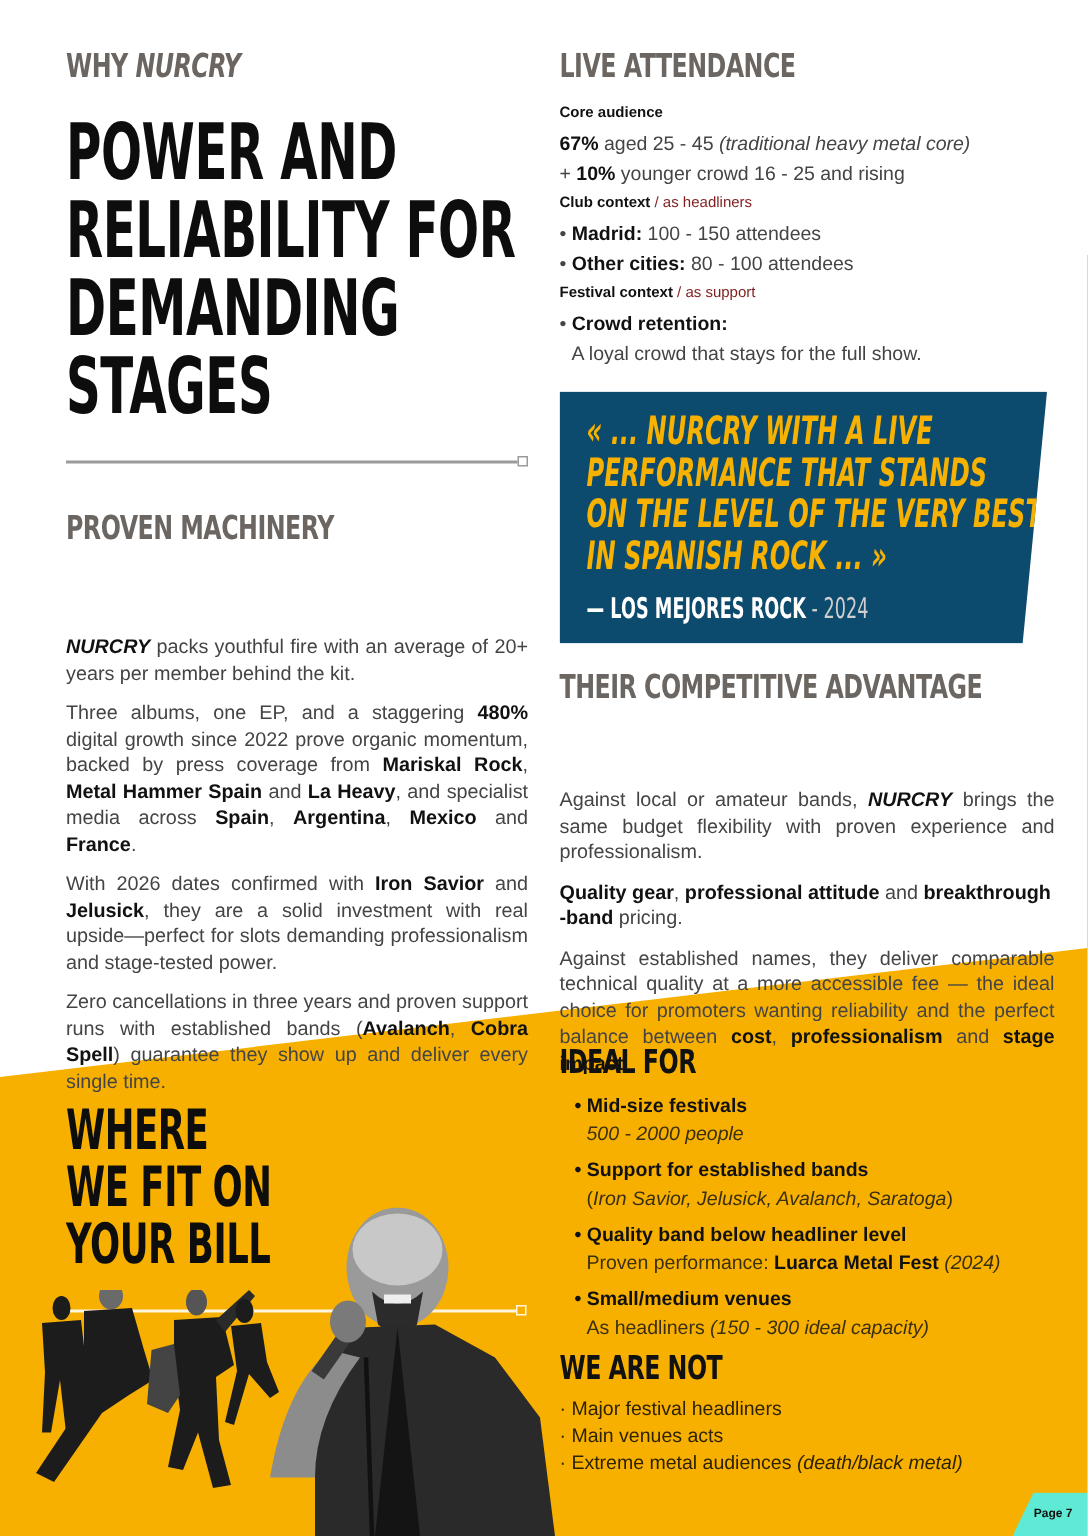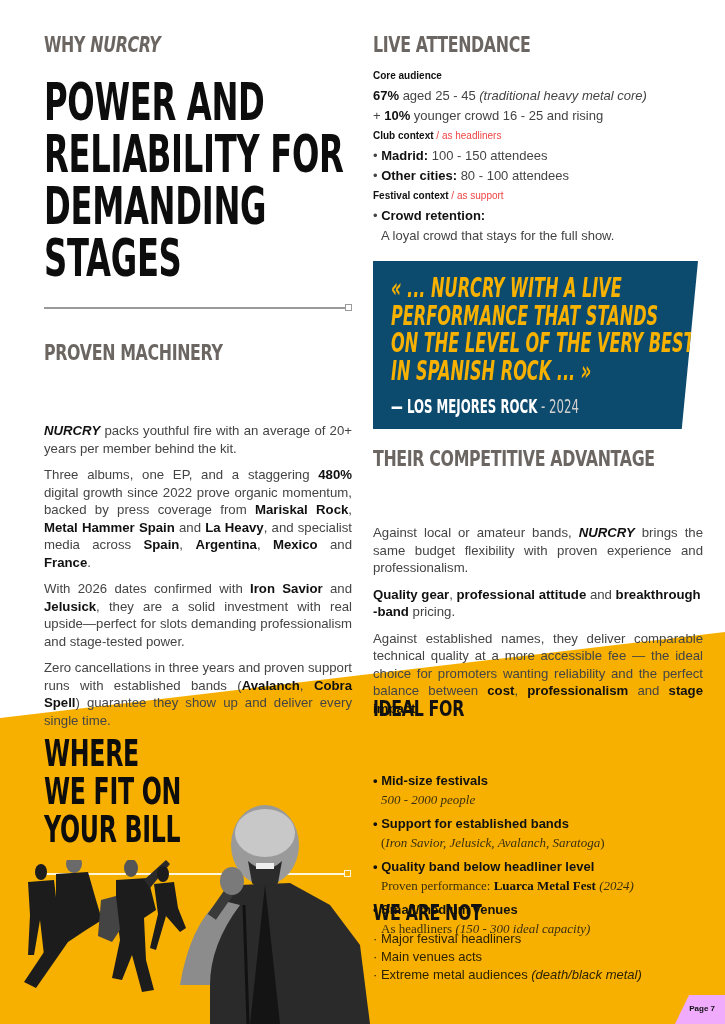--- a/index.html
+++ b/index.html
@@ -19,21 +19,21 @@
     #title div { white-space:nowrap; }
     .rule { position:absolute; height:2px; background:#9a9a9a; }
     .rule-end { position:absolute; width:5px; height:5px; border:1px solid #9a9a9a; background:#fff; }
     #proven-head { left:44px; top:340px; }
     #proven-body { left:44px; top:374px; width:308px; }
 
     
     #live-head { left:373px; top:32px; }
     #live { left:373px; top:66px; width:330px; font-size:13px; color:#444; }
     #live .h { font-weight:bold; color:#111; font-size:10px; margin-top:0; line-height:20px; }
-    #live .h .lt { font-weight:normal; color:#ef4444; }
+    #live .h .lt { font-weight:normal; color:#7f1d1d; }
     #live .l { line-height:20px; }
     #live .ind { padding-left:8px; }
 
     #quote { left:373px; top:261px; width:325px; height:168px; background:#0c4a6e; clip-path:polygon(0 0, 100% 0, 95% 100%, 0 100%); }
     #quote-text { position:absolute; left:18px; top:14px; color:#f7b100; font-size:26px; line-height:27.5px; font-style:italic; font-family:"DejaVu Sans", sans-serif; font-weight:bold; transform:scaleX(0.62); transform-origin:left top; white-space:nowrap; }
     #quote-src { position:absolute; left:18px; top:134px; color:#fff; font-size:19px; font-family:"DejaVu Sans", sans-serif; font-weight:bold; transform:scaleX(0.62); transform-origin:left top; white-space:nowrap; }
     #quote-src .yr { font-weight:normal; color:#cfcfcf; }
 
     #adv-head { left:373px; top:446px; }
     #adv-body { left:373px; top:476px; width:330px; }
@@ -41,30 +41,30 @@
     
     #yellow { left:0; top:0; width:725px; height:1024px; background:#f8b000; clip-path:polygon(0 718px, 725px 632px, 725px 1024px, 0 1024px); }
     #where { left:44px; top:735px; font-size:37px; line-height:38px; color:#0d0d0d; transform:scaleX(0.64); white-space:nowrap; }
     .wline { position:absolute; height:2px; background:#fff6dc; }
     .wline-end { position:absolute; width:5px; height:5px; border:1.5px solid #fff6dc; background:#f8b000; }
 
     #photo-band { left:16px; top:860px; width:180px; height:160px; }
     #photo-singer { left:170px; top:805px; width:200px; height:219px; }
 
     #ideal-head { left:373px; top:696px; color:#111; font-size:22px; }
-    #ideal { left:373px; top:727px; width:330px; font-size:13px; color:#2d2200;margin-top:44px; }
+    #ideal { left:383px; top:727px; width:330px; font-size:13px; color:#2d2200; }
     #ideal .it { margin-bottom:5px; }
     #ideal .t { font-weight:bold; color:#111; line-height:19px; }
-    #ideal .s { padding-left:8px; line-height:19px; color:#3a2f10;font-family:Liberation Serif, serif; }
+    #ideal .s { padding-left:8px; line-height:19px; color:#3a2f10; }
     #ideal .s i { font-style:italic; }
 
     #not-head { left:373px; top:900px; color:#111; font-size:22px; }
     #not { left:373px; top:930px; width:330px; font-size:13px; line-height:18px; color:#2d2200; }
 
-    #page-badge { left:675px; top:995px; width:50px; height:29px; background:#f0abfc; clip-path:polygon(14px 0, 100% 0, 100% 100%, 0 100%); }
+    #page-badge { left:675px; top:995px; width:50px; height:29px; background:#5eead4; clip-path:polygon(14px 0, 100% 0, 100% 100%, 0 100%); }
     #page-label { position:absolute; right:10px; top:9px; font-size:8px; font-weight:bold; color:#111; }
   </style>
 </head>
 <body>
 
 <div id="yellow" class="abs"></div>
 
 <div id="why" class="abs sec-head"><span>WHY </span><span class="em">NURCRY</span></div>
 
 <div id="title" class="abs disp">

